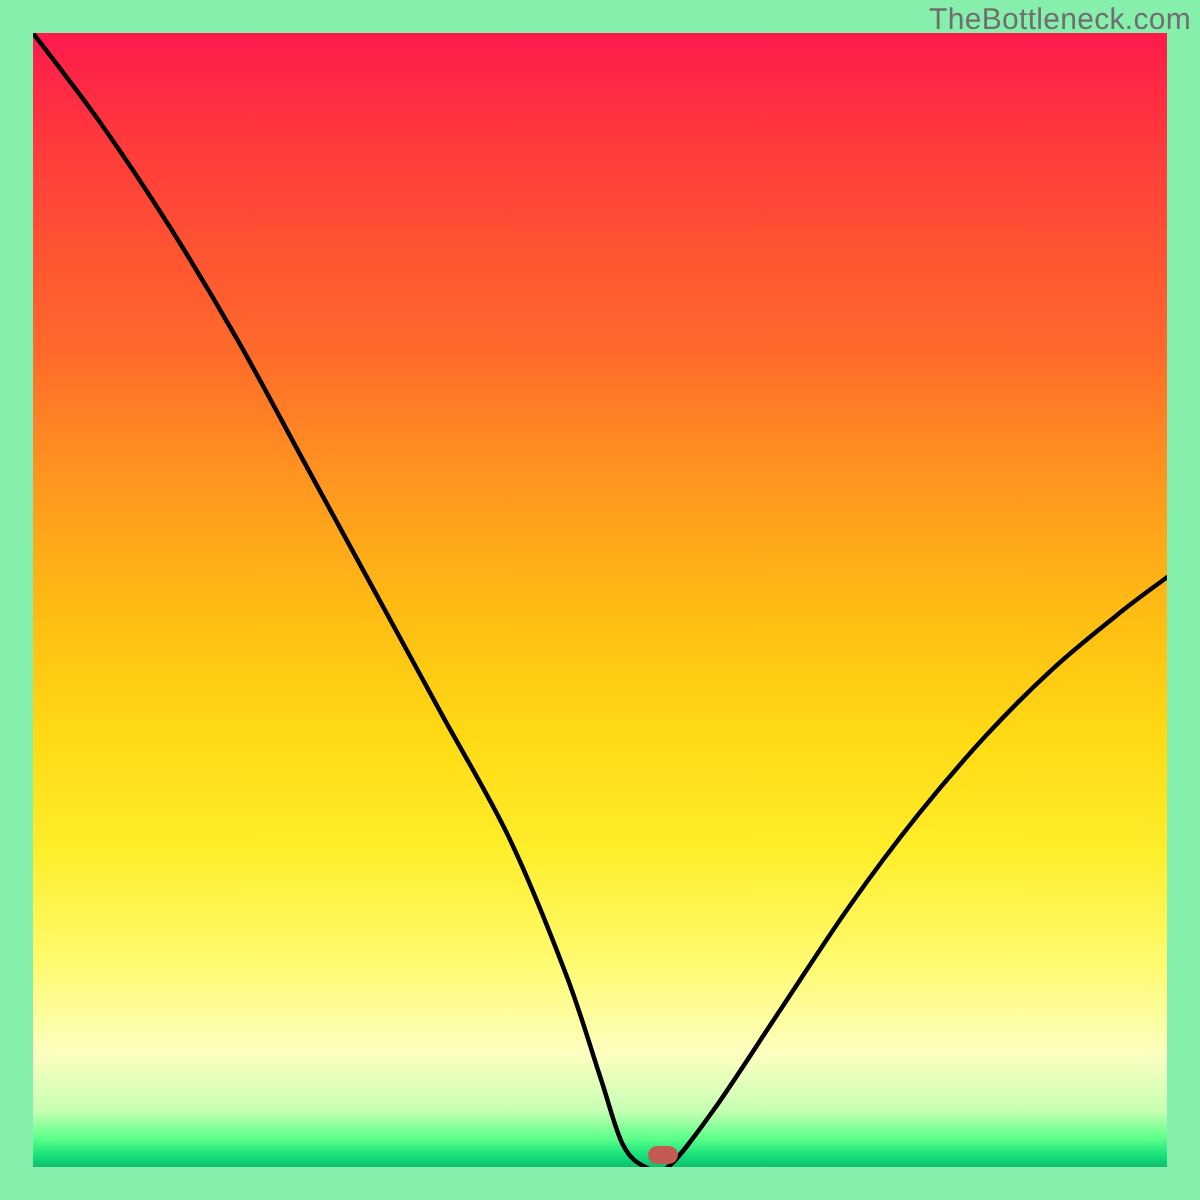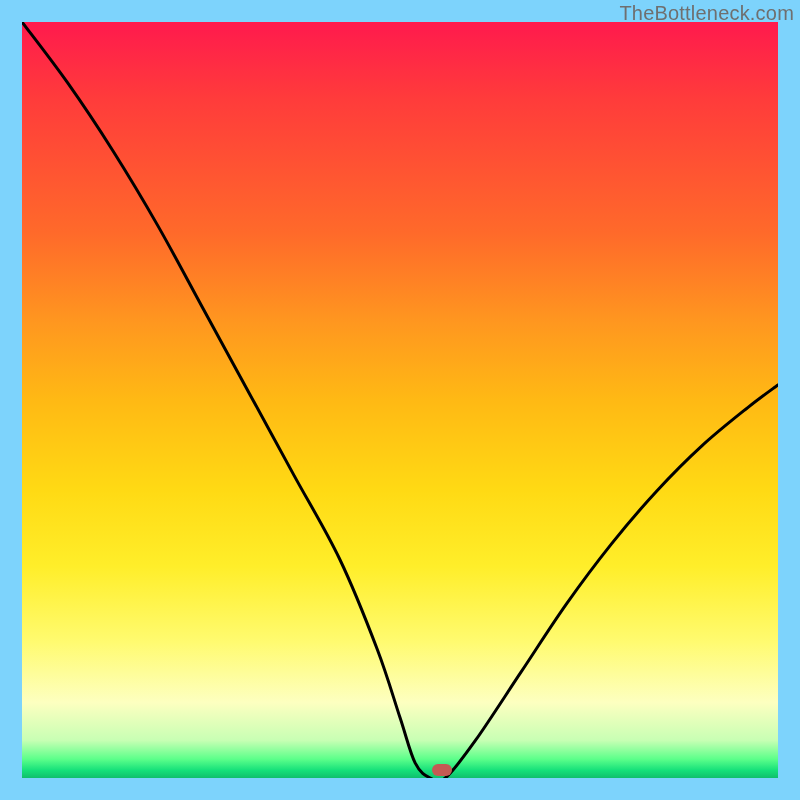--- a/index.html
+++ b/index.html
@@ -10,21 +10,21 @@
     overflow: hidden;
     background: #000;
     font-family: Arial, Helvetica, sans-serif;
   }
   .frame {
     position: absolute;
     left: 0;
     top: 0;
     width: 800px;
     height: 800px;
-    background: #7dd3fc;
+    background: #86efac;
   }
   .plot {
     position: absolute;
     left: 22px;
     top: 22px;
     width: 756px;
     height: 756px;
     
     background: linear-gradient(
       to bottom,

